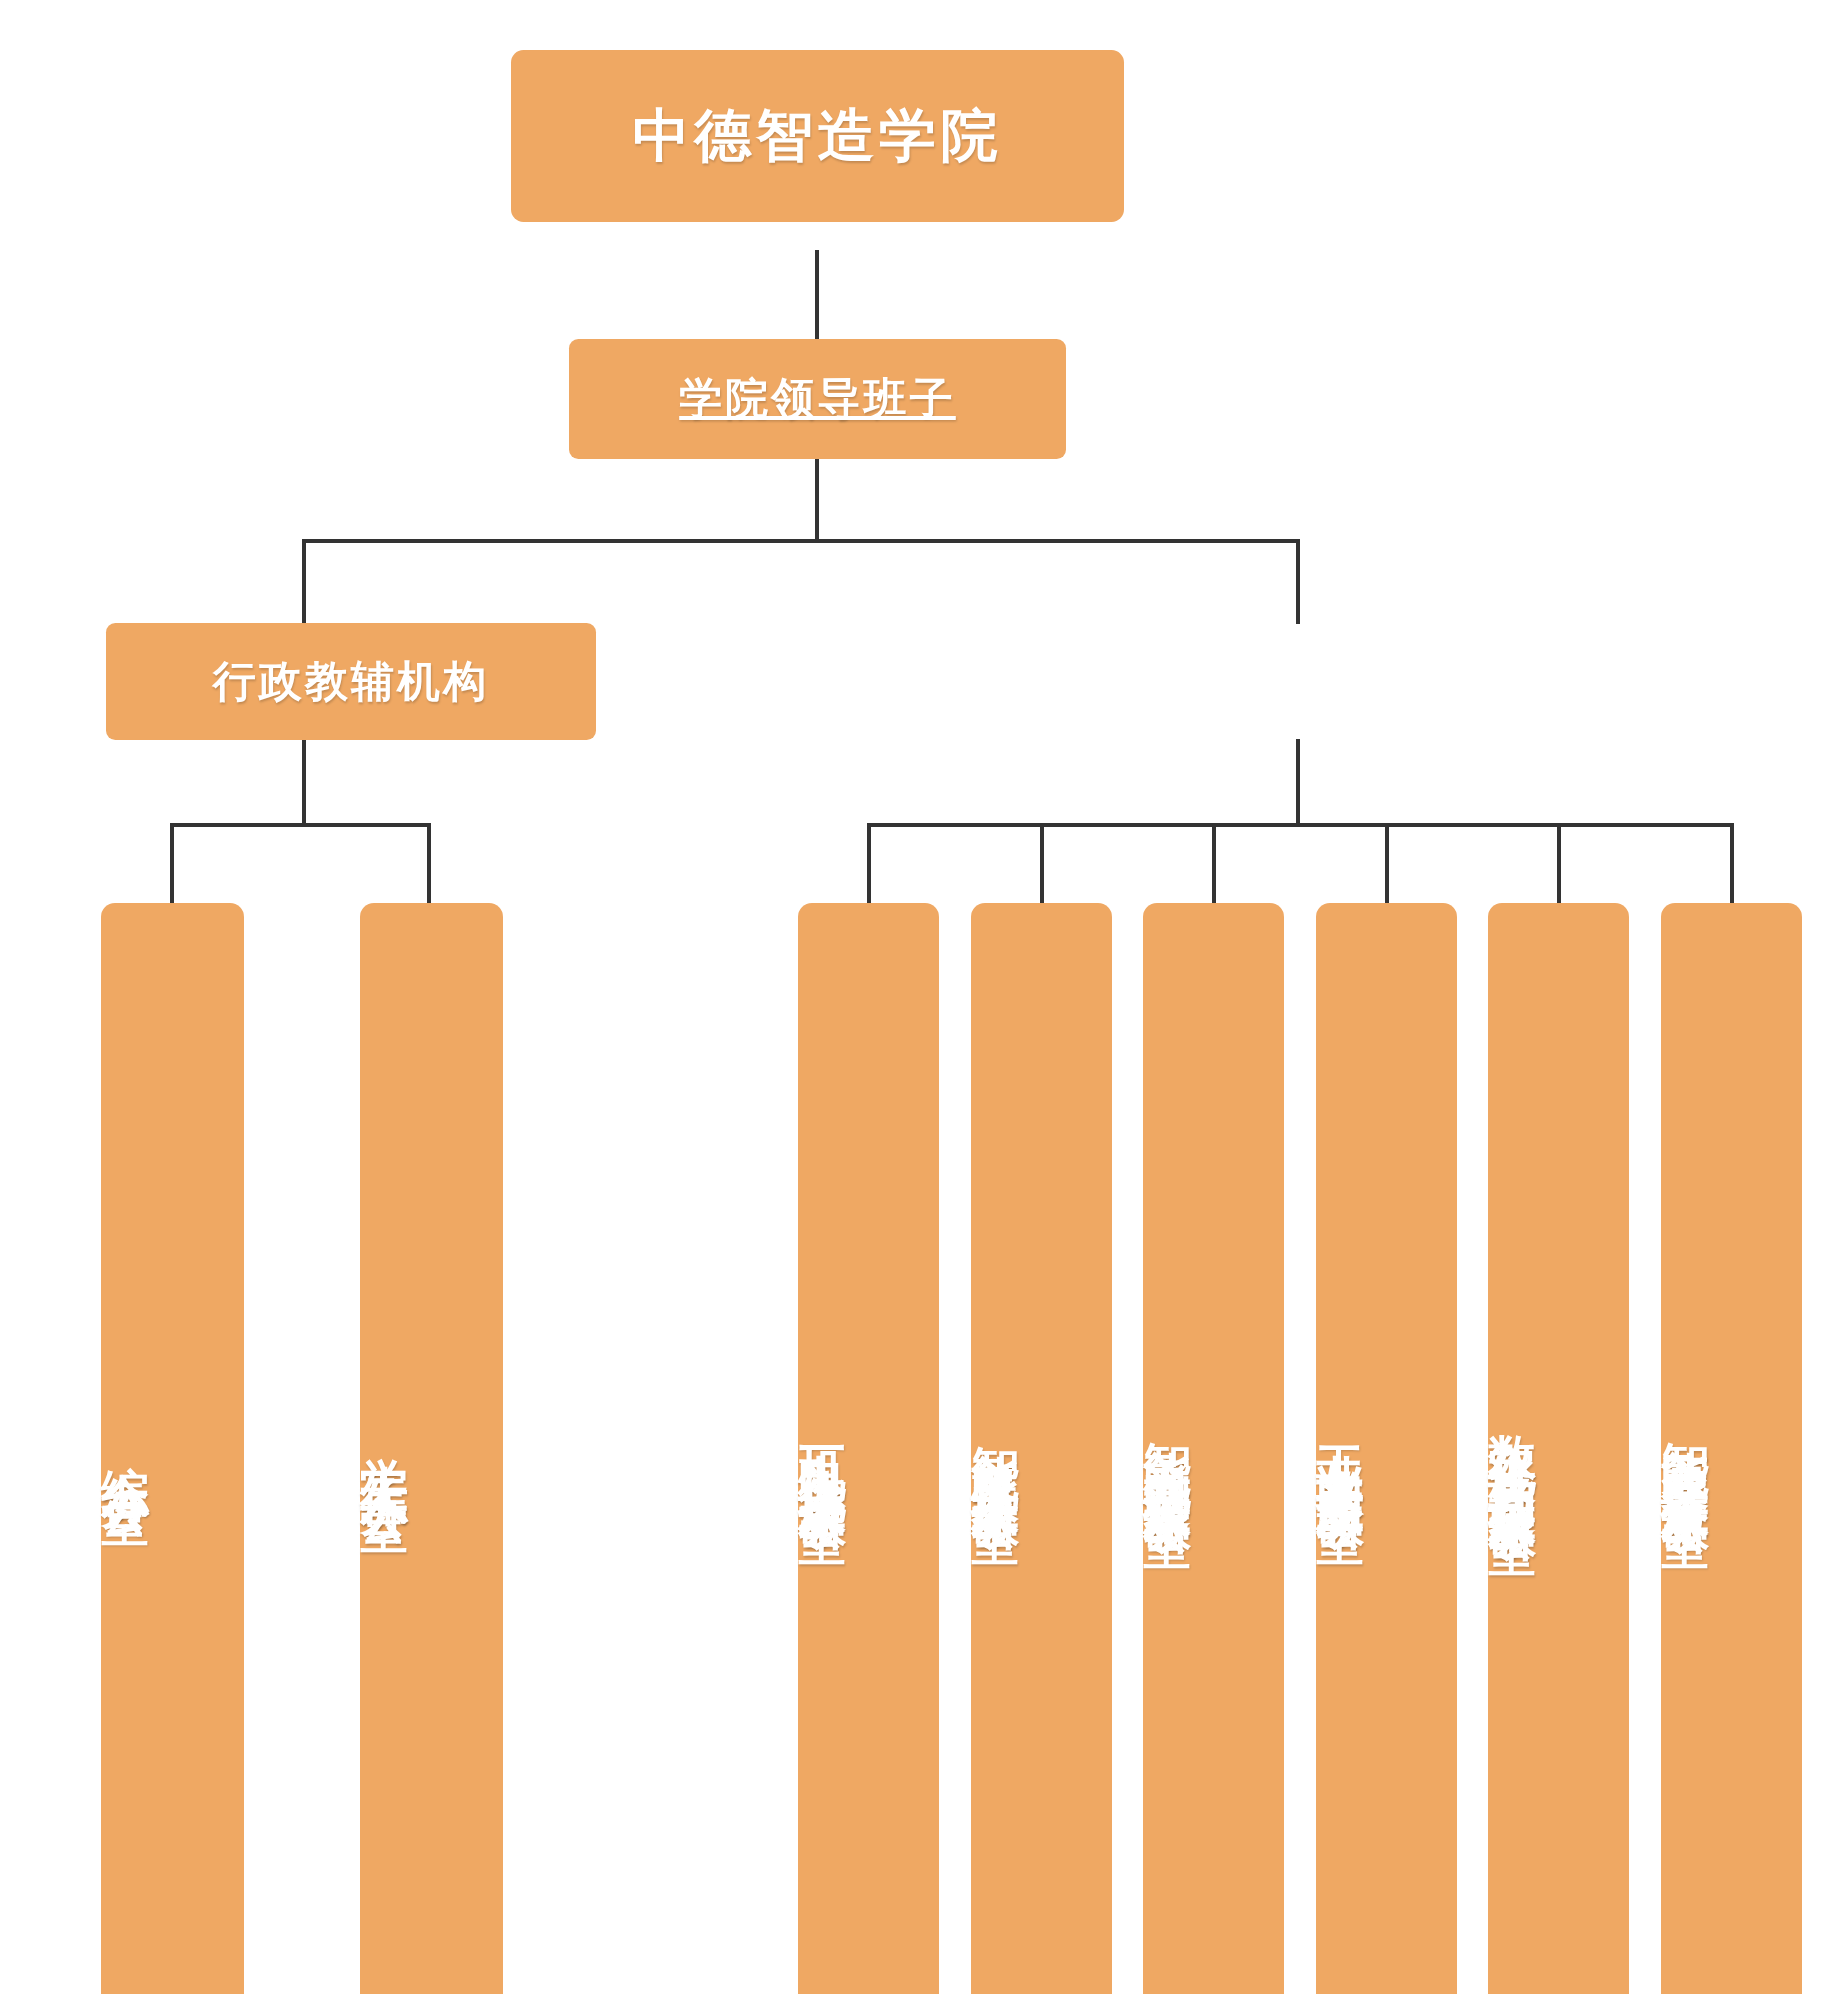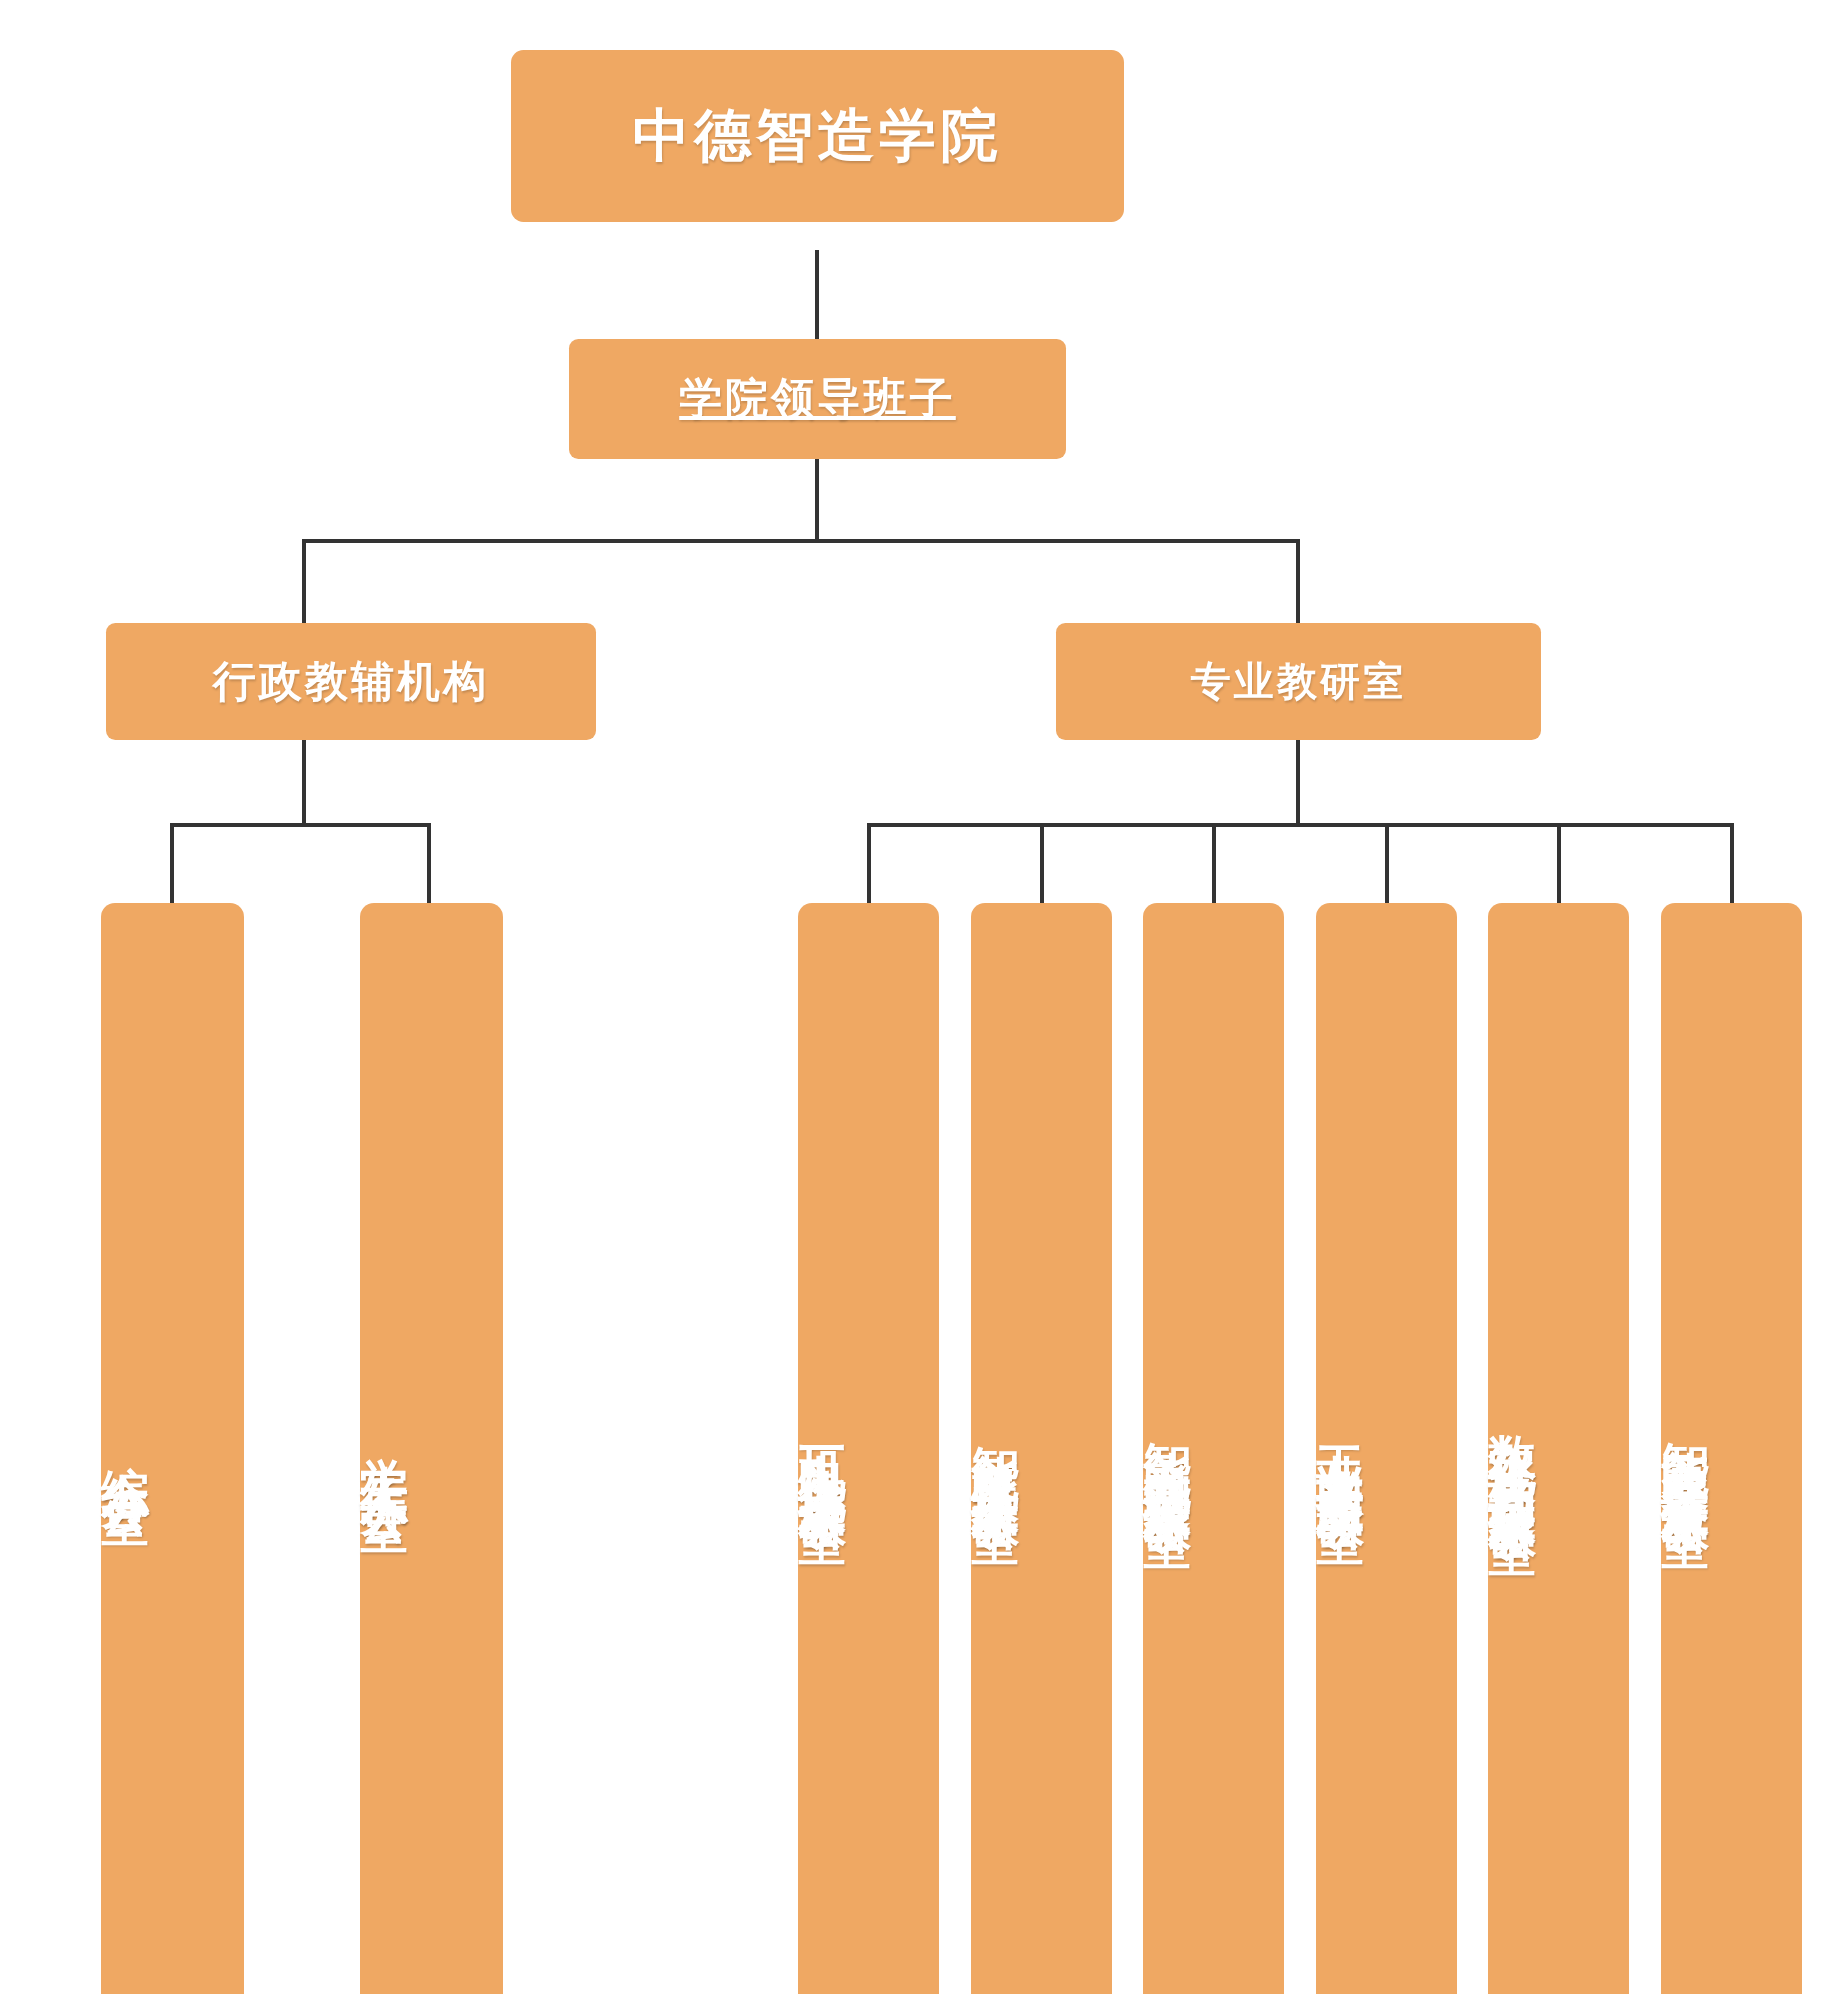--- a/index.html
+++ b/index.html
@@ -109,21 +109,20 @@
   <div class="line v" style="left:1385px; top:823px; height:82px;"></div>
   <div class="line v" style="left:1557px; top:823px; height:82px;"></div>
   <div class="line v" style="left:1730px; top:823px; height:82px;"></div>
 
   <div class="node horiz" id="node-root">中德智造学院</div>
 
   <div class="node horiz" id="node-leadership">学院领导班子</div>
 
   <div class="node horiz" id="node-admin">行政教辅机构</div>
 
-  <div class="node horiz" id="node-teaching">专业教研室</div>
 
   <div class="node vert" id="leaf-a0">综合办公室</div>
   <div class="node vert" id="leaf-a1">学生工作办公室</div>
 
   <div class="node vert" id="leaf-b0">机电一体化技术教研室</div>
   <div class="node vert" id="leaf-b1">智能机器人技术教研室</div>
   <div class="node vert" id="leaf-b2">智能光电制造技术教研室</div>
   <div class="node vert" id="leaf-b3">工业互联网应用教研室</div>
   <div class="node vert" id="leaf-b4">数字化设计与制造技术教研室</div>
   <div class="node vert" id="leaf-b5">智能医疗装备技术教研室</div>

